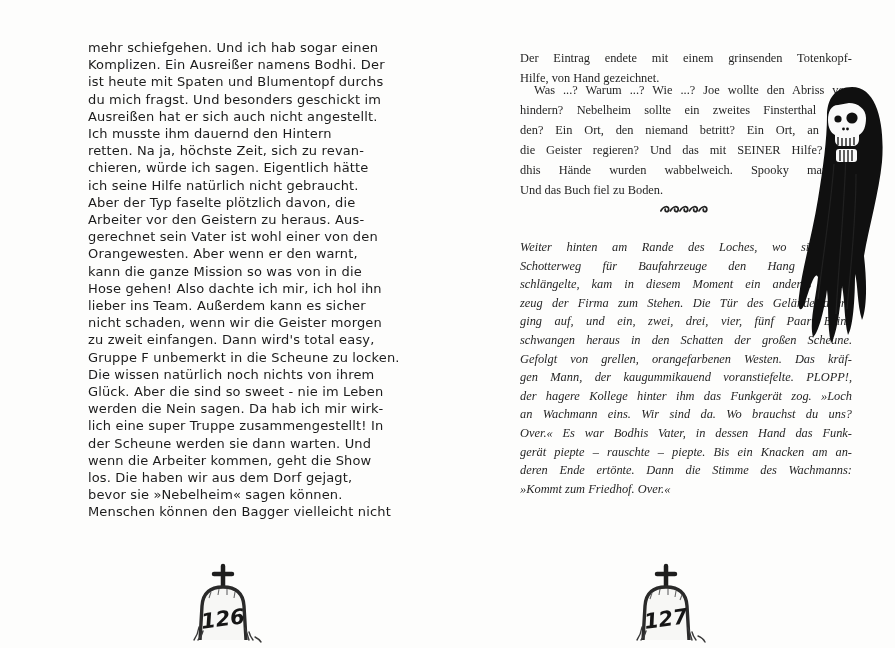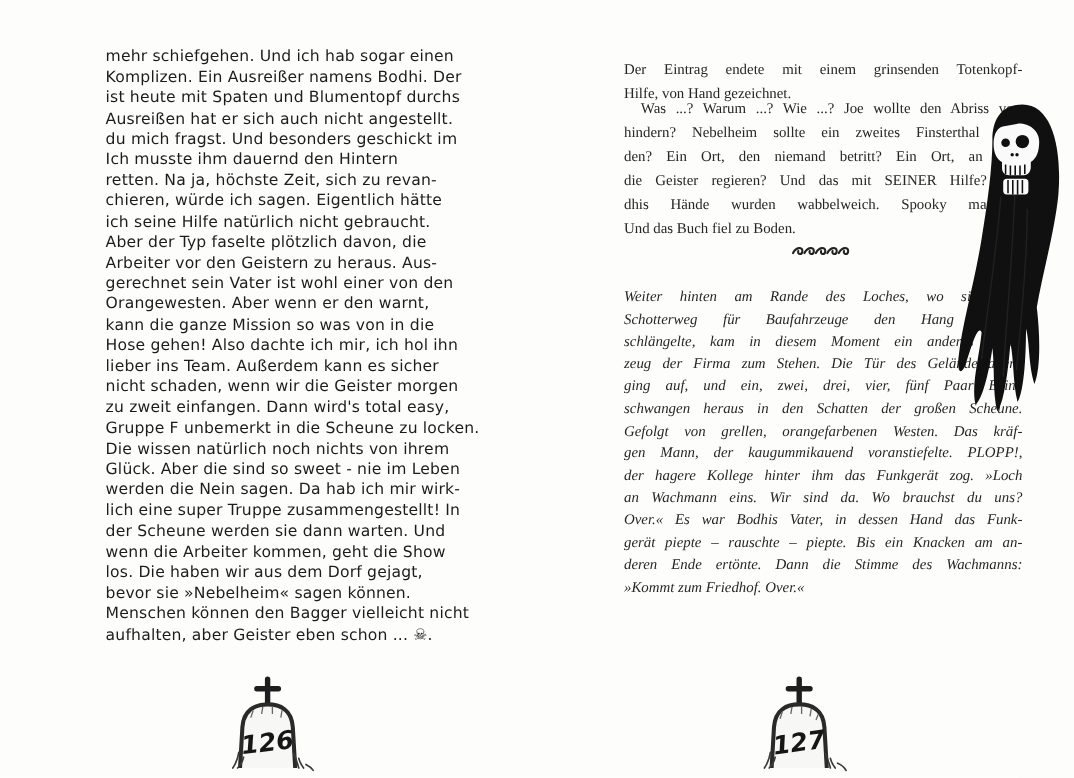--- a/index.html
+++ b/index.html
@@ -77,22 +77,22 @@
 </style>
 </head>
 <body>
 
 <div class="spread">
 
   <div class="hand-block">
       <div class="tl">mehr schiefgehen. Und ich hab sogar einen</div>
       <div class="tl">Komplizen. Ein Ausreißer namens Bodhi. Der</div>
       <div class="tl">ist heute mit Spaten und Blumentopf durchs</div>
+      <div class="tl">du mich fragst. Und besonders geschickt im</div>
       <div class="tl">Ausreißen hat er sich auch nicht angestellt.</div>
-      <div class="tl">du mich fragst. Und besonders geschickt im</div>
       <div class="tl">Ich musste ihm dauernd den Hintern</div>
       <div class="tl">retten. Na ja, höchste Zeit, sich zu revan-</div>
       <div class="tl">chieren, würde ich sagen. Eigentlich hätte</div>
       <div class="tl">ich seine Hilfe natürlich nicht gebraucht.</div>
       <div class="tl">Aber der Typ faselte plötzlich davon, die</div>
       <div class="tl">Arbeiter vor den Geistern zu heraus. Aus-</div>
       <div class="tl">gerechnet sein Vater ist wohl einer von den</div>
       <div class="tl">Orangewesten. Aber wenn er den warnt,</div>
       <div class="tl">kann die ganze Mission so was von in die</div>
       <div class="tl">Hose gehen! Also dachte ich mir, ich hol ihn</div>
@@ -102,21 +102,20 @@
       <div class="tl">Gruppe F unbemerkt in die Scheune zu locken.</div>
       <div class="tl">Die wissen natürlich noch nichts von ihrem</div>
       <div class="tl">Glück. Aber die sind so sweet - nie im Leben</div>
       <div class="tl">werden die Nein sagen. Da hab ich mir wirk-</div>
       <div class="tl">lich eine super Truppe zusammengestellt! In</div>
       <div class="tl">der Scheune werden sie dann warten. Und</div>
       <div class="tl">wenn die Arbeiter kommen, geht die Show</div>
       <div class="tl">los. Die haben wir aus dem Dorf gejagt,</div>
       <div class="tl">bevor sie »Nebelheim« sagen können.</div>
       <div class="tl">Menschen können den Bagger vielleicht nicht</div>
-      <div class="tl">aufhalten, aber Geister eben schon ... ☠.</div>
     </div>
 
   <div class="serif-col p-block para-1">
       <div class="tl">Der Eintrag endete mit einem grinsenden Totenkopf-</div>
       <div class="tl">Hilfe, von Hand gezeichnet.</div>
     </div>
 
   <div class="serif-col p-block para-2">
       <div class="tl">Was ...? Warum ...? Wie ...? Joe wollte den Abriss ver-</div>
       <div class="tl">hindern? Nebelheim sollte ein zweites Finsterthal wer-</div>

